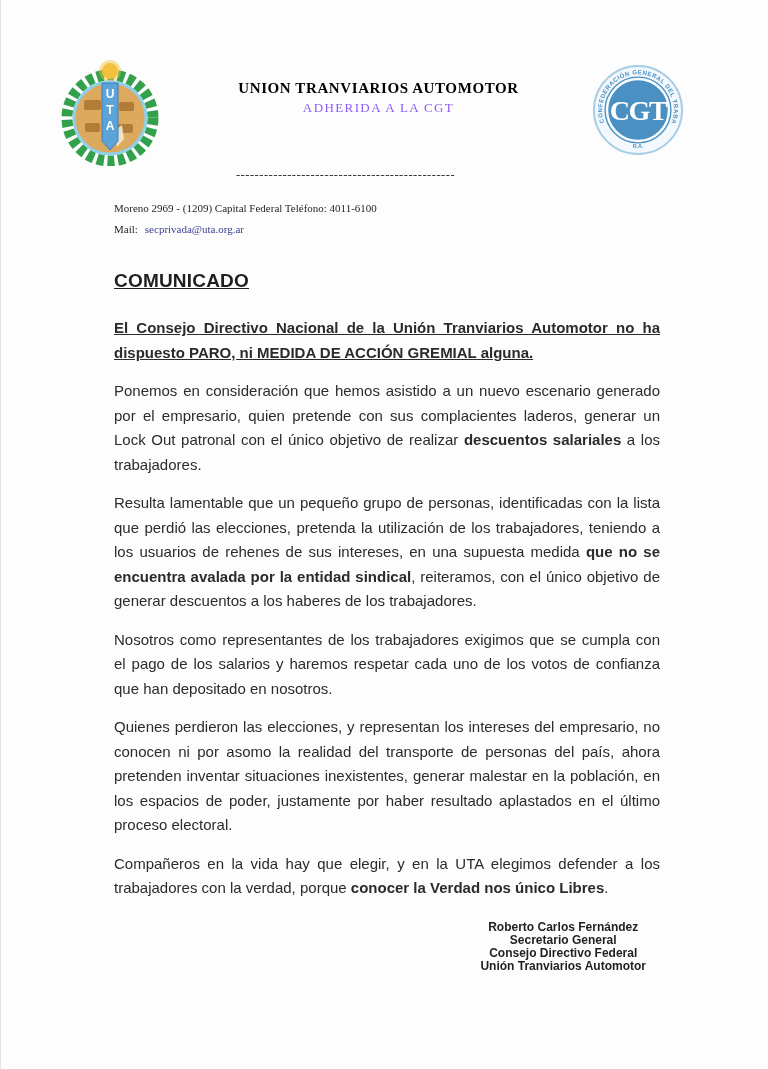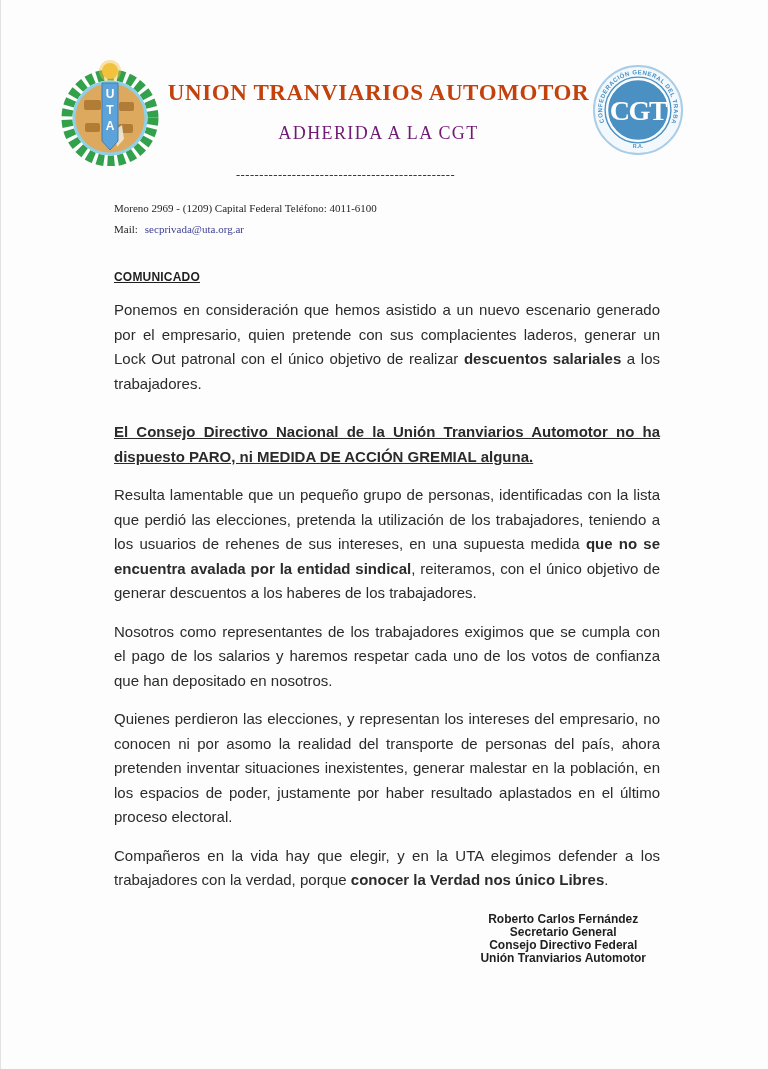--- a/index.html
+++ b/index.html
@@ -11,40 +11,40 @@
   .page{
     width:768px;height:1069px;background:#fdfdfd;margin:0 auto;
     font-family:"Liberation Sans",sans-serif;color:var(--ink);
     overflow:hidden;position:relative;box-sizing:border-box;
     border-left:1px solid #e2e2e2;
   }
   .header{display:flex;align-items:flex-start;padding:54px 84px 0 54px;}
   .logo-uta{width:110px;height:112px;flex:0 0 auto;}
   .header-center{flex:1;text-align:center;padding-top:26px;}
   .doc-title{
-    font-family:"Liberation Serif",serif;font-weight:700;font-size:23px;
-    letter-spacing:0.6px;color:#c2410c;white-space:nowrap;
+    font-family:"Liberation Serif",serif;font-weight:700;font-size:15px;
+    letter-spacing:0.6px;color:#000000;white-space:nowrap;
   }
   .doc-subtitle{
-    font-family:"Liberation Serif",serif;font-size:18px;letter-spacing:1.4px;
-    color:#701a75;margin-top:17px;
+    font-family:"Liberation Serif",serif;font-size:13px;letter-spacing:1.4px;
+    color:#8b5cf6;margin-top:3px;
   }
   .logo-cgt{width:92px;height:92px;flex:0 0 auto;margin-top:10px;}
   .separator{
     text-align:center;margin:2px 78px 0 0;font-family:"Liberation Serif",serif;
     font-size:12.5px;letter-spacing:0.5px;color:#2d2d2d;
   }
   .address{
     margin:15px 108px 0 113px;font-family:"Liberation Serif",serif;
     font-size:11px;line-height:21px;color:#262626;
   }
   .email{color:var(--link);margin-left:7px;text-decoration:none;cursor:pointer;}
   .content{margin:0 108px 0 113px;}
   .heading{
-    margin-top:30px;font-size:12px;font-weight:700;
+    margin-top:30px;font-size:19px;font-weight:700;
     text-decoration:underline;letter-spacing:0.2px;color:#1f1f1f;
   }
   .para{
     margin:14px 0 0 0;font-size:15px;line-height:24.5px;text-align:justify;
     color:var(--ink);
   }
   .lead{margin-top:24px;}
   .b{font-weight:700;}
   .u{text-decoration:underline;}
   .signature{margin-top:20px;text-align:right;}
@@ -100,23 +100,23 @@
   <div class="separator">-----------------------------------------------</div>
 
   <div class="address">
     <div>Moreno 2969 - (1209) Capital Federal Teléfono: 4011-6100</div>
     <div><span>Mail:</span><a class="email">secprivada@uta.org.ar</a></div>
   </div>
 
   <div class="content">
     <div class="heading">COMUNICADO</div>
 
+    <p class="para lead"><span class="b u">El Consejo Directivo Nacional de la Unión Tranviarios Automotor no ha dispuesto PARO, ni MEDIDA DE ACCIÓN GREMIAL alguna.</span></p>
+
     <p class="para"><span>Ponemos en consideración que hemos asistido a un nuevo escenario generado por el empresario, quien pretende con sus complacientes laderos, generar un Lock Out patronal con el único objetivo de realizar </span><span class="b">descuentos salariales</span><span> a los trabajadores.</span></p>
-
-    <p class="para lead"><span class="b u">El Consejo Directivo Nacional de la Unión Tranviarios Automotor no ha dispuesto PARO, ni MEDIDA DE ACCIÓN GREMIAL alguna.</span></p>
     <p class="para"><span>Resulta lamentable que un pequeño grupo de personas, identificadas con la lista que perdió las elecciones, pretenda la utilización de los trabajadores, teniendo a los usuarios de rehenes de sus intereses, en una supuesta medida </span><span class="b">que no se encuentra avalada por la entidad sindical</span><span>, reiteramos, con el único objetivo de generar descuentos a los haberes de los trabajadores.</span></p>
     <p class="para"><span>Nosotros como representantes de los trabajadores exigimos que se cumpla con el pago de los salarios y haremos respetar cada uno de los votos de confianza que han depositado en nosotros.</span></p>
     <p class="para"><span>Quienes perdieron las elecciones, y representan los intereses del empresario, no conocen ni por asomo la realidad del transporte de personas del país, ahora pretenden inventar situaciones inexistentes, generar malestar en la población, en los espacios de poder, justamente por haber resultado aplastados en el último proceso electoral.</span></p>
     <p class="para"><span>Compañeros en la vida hay que elegir, y en la UTA elegimos defender a los trabajadores con la verdad, porque </span><span class="b">conocer la Verdad nos único Libres</span><span>.</span></p>
 
     <div class="signature">
       <div class="sig-inner">
         <div>Roberto Carlos Fernández</div>
         <div>Secretario General</div>
         <div>Consejo Directivo Federal</div>

